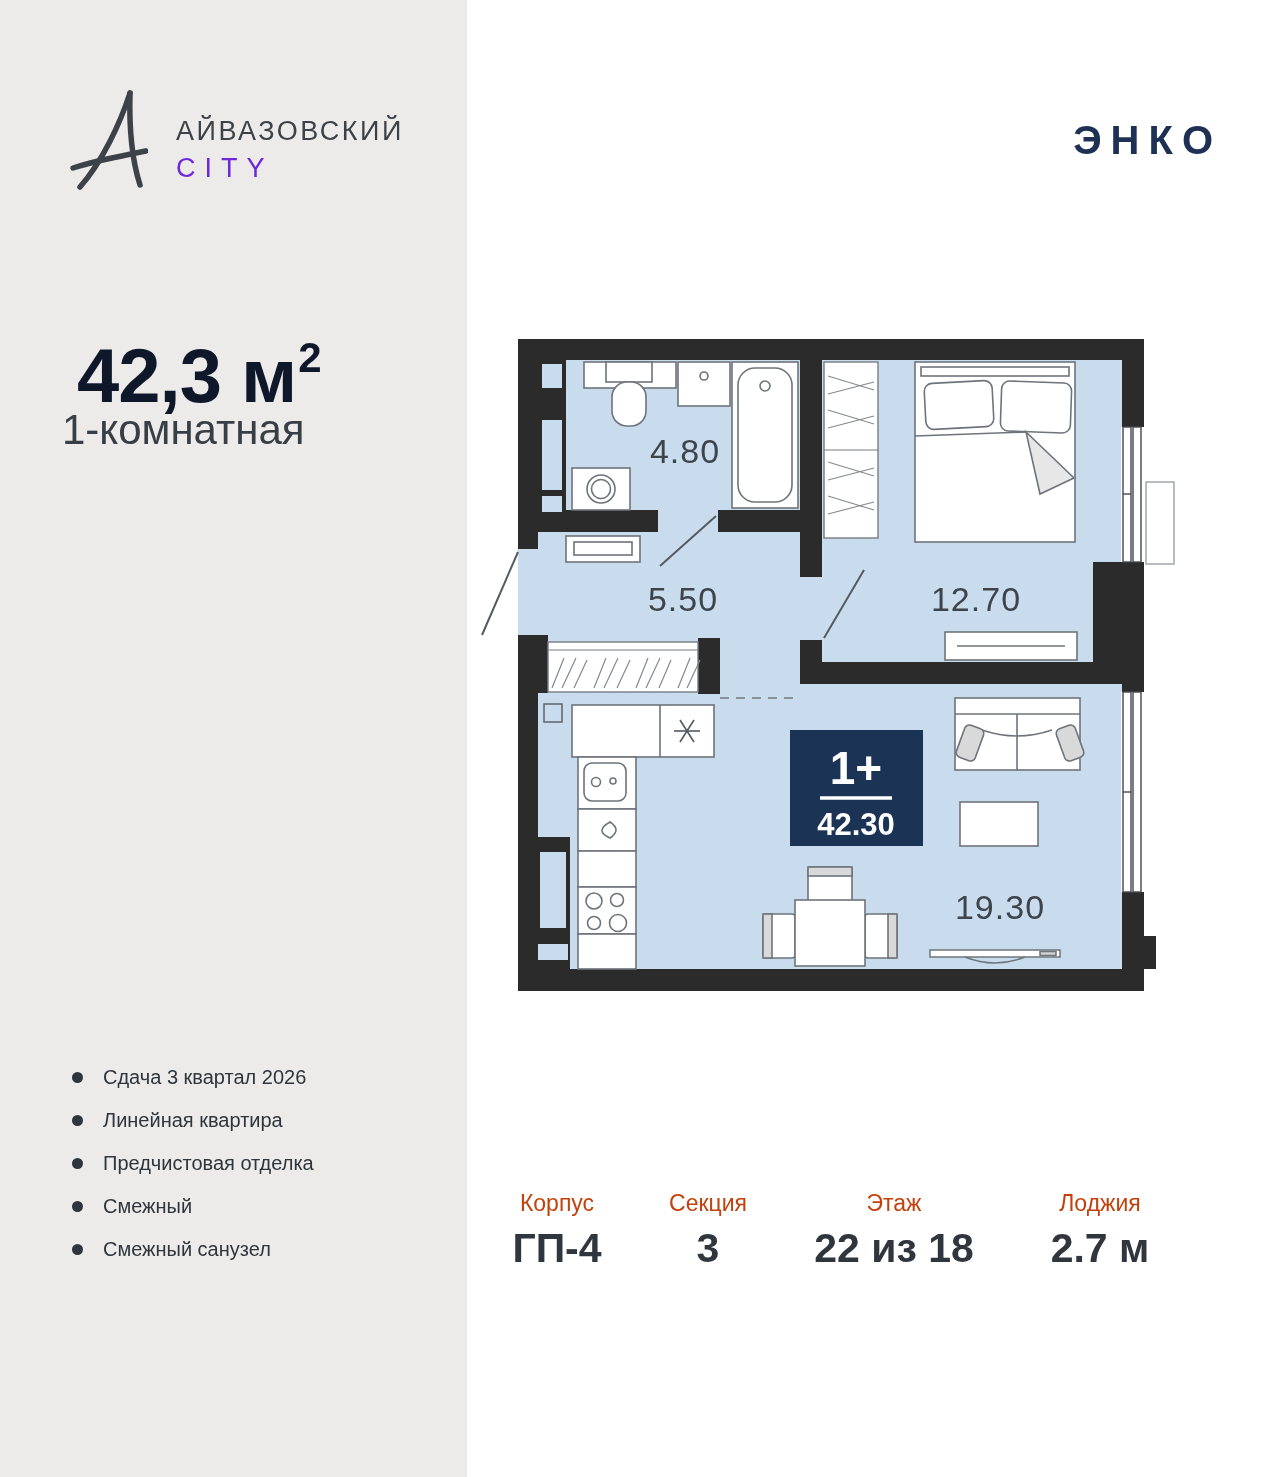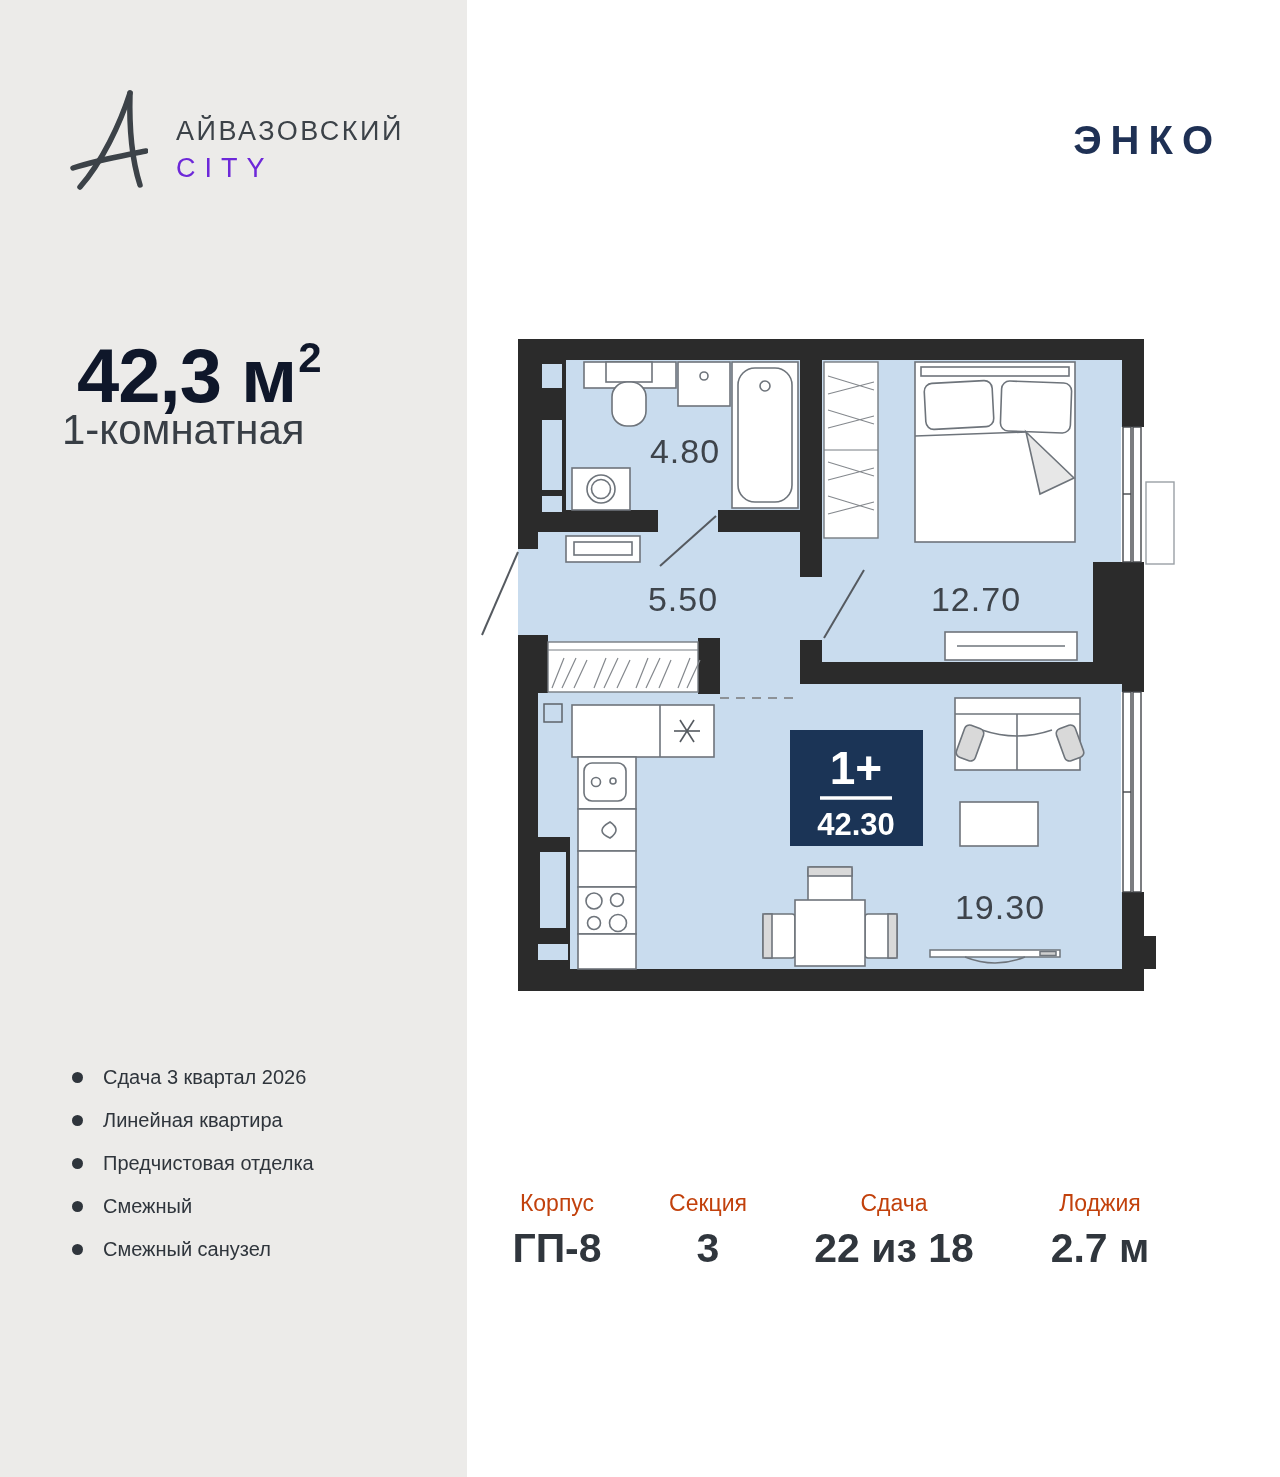--- a/index.html
+++ b/index.html
@@ -246,28 +246,28 @@
       </li>
     <li>
         <span class="dot"></span>
         <span>Смежный санузел</span>
       </li>
   </ul>
 
   <div class="details">
     <div class="detail-cell c1">
       <div class="lbl">Корпус</div>
-      <div class="val">ГП-8</div>
+      <div class="val">ГП-4</div>
     </div>
     <div class="detail-cell c2">
       <div class="lbl">Секция</div>
       <div class="val">3</div>
     </div>
     <div class="detail-cell c3">
-      <div class="lbl">Сдача</div>
+      <div class="lbl">Этаж</div>
       <div class="val">22 из 18</div>
     </div>
     <div class="detail-cell c4">
       <div class="lbl">Лоджия</div>
       <div class="val">2.7 м</div>
     </div>
   </div>
 </div>
 
 </body></html>

